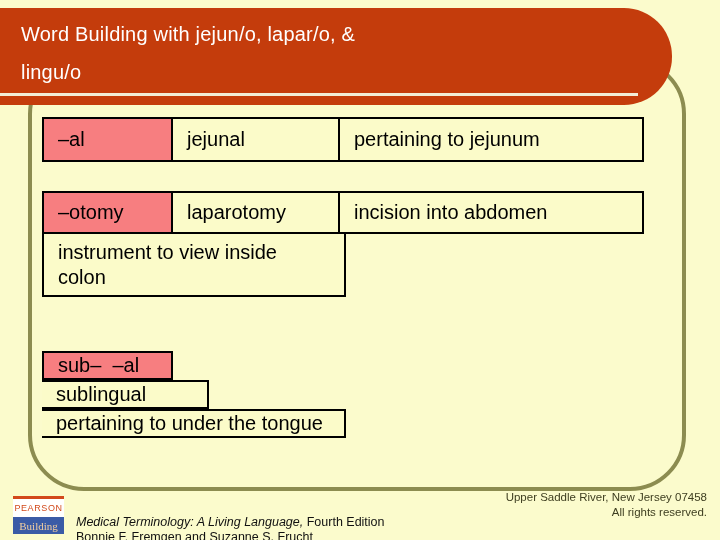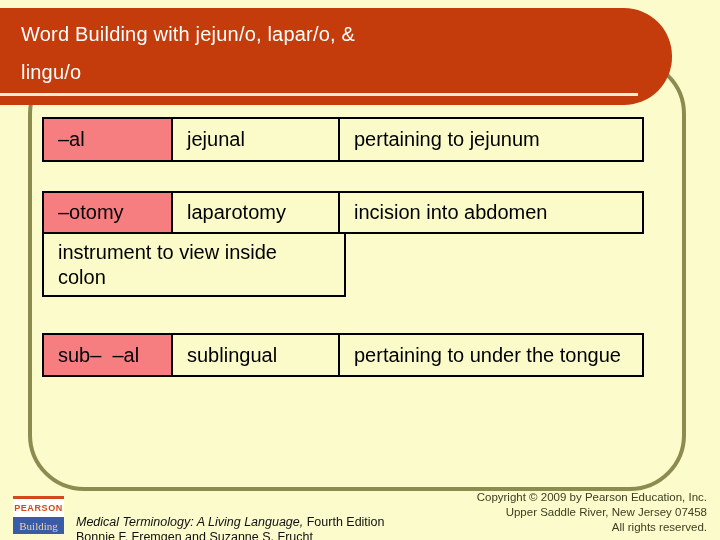--- a/index.html
+++ b/index.html
@@ -32,41 +32,41 @@
     background:#F2EDD8;
   }
   
   .table-row{
     position:absolute;left:42px;width:628px;display:flex;
     box-sizing:border-box;
   }
   .row1{top:117px;height:45px;}
   .row2{top:191px;height:43px;}
   .row3{top:232px;height:65px;}
-  .row4{top:333px;height:44px;}
+  .row4{top:351px;height:44px;flex-direction:column;}
   .cell{
     box-sizing:border-box;border:2px solid #000000;
     display:flex;align-items:center;
     padding-left:14px;font-size:20px;color:#000000;
     background:#FBFBC9;line-height:25px;
   }
   .cell + .cell{border-left:none;}
   .cell.suffix{width:131px;background:#F77E80;}
   .cell.term{width:167px;}
   .cell.definition{width:304px;padding-right:2px;}
   .row3 .cell.definition span{display:block;max-width:268px;}
   
   .logo{
     position:absolute;left:13px;top:496px;width:51px;height:38px;
     display:flex;flex-direction:column;
   }
   .logo-topline{height:3px;background:#D2491B;}
   .logo-mid{
     flex:1;background:#FFFFFF;color:#D2491B;
-    font-size:9px;font-weight:bold;letter-spacing:0.6px;
+    font-size:9px;font-weight:normal;letter-spacing:0.6px;
     display:flex;align-items:center;justify-content:center;
   }
   .logo-bot{
     height:17px;background:#3A5BA6;color:#F2CEA0;
     font-family:"Liberation Serif", serif;font-size:11px;
     display:flex;align-items:center;justify-content:center;
   }
   
   .bookinfo{
     position:absolute;left:76px;top:499px;
@@ -129,18 +129,17 @@
     <div class="logo-mid">PEARSON</div>
     <div class="logo-bot">Building</div>
   </div>
 
   <div class="bookinfo">
     <div><span class="italic">Medical Terminology: A Living Language,</span><span> Fourth Edition</span></div>
     <div>Bonnie F. Fremgen and Suzanne S. Frucht</div>
   </div>
 
   <div class="copyright">
-    <div>Copyright © 2009 by Pearson Education, Inc.</div>
     <div>Upper Saddle River, New Jersey 07458</div>
     <div>All rights reserved.</div>
   </div>
 
 </div>
 
 </body></html>

